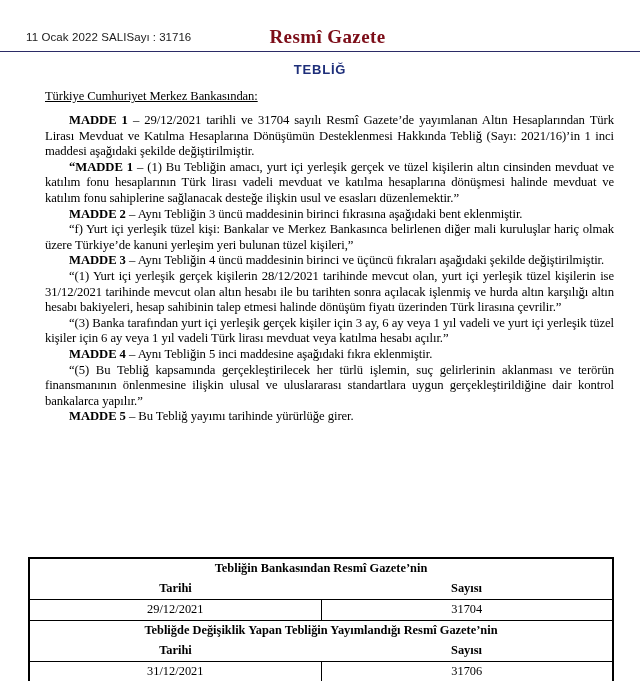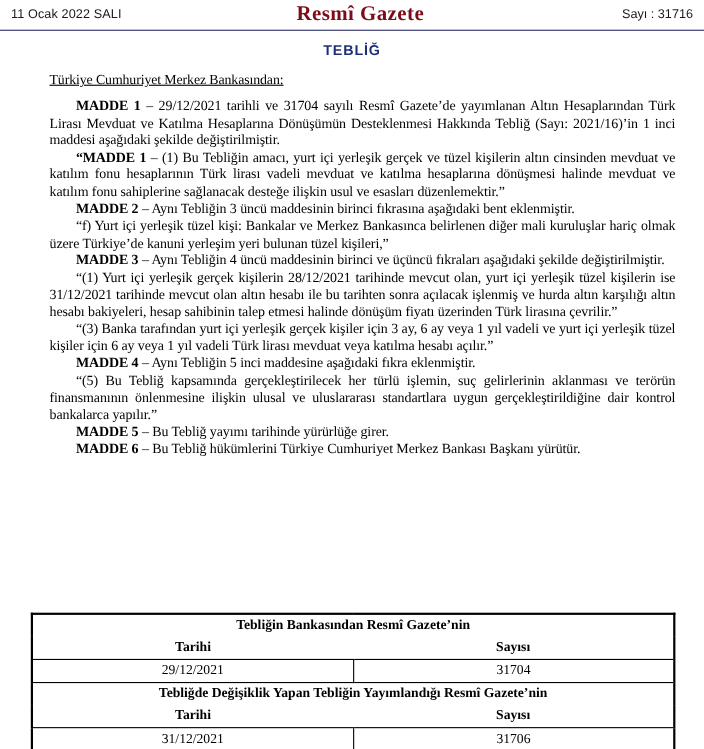--- a/index.html
+++ b/index.html
@@ -13,24 +13,25 @@
     font-family: "Liberation Serif", "DejaVu Serif", serif;
     color: #000000;
     overflow: hidden;
     position: relative;
   }
 
   
   .masthead {
     position: relative;
     height: 25px;
-    padding: 0 10px;
+    padding: 0 26px;
     display: flex;
     align-items: center;
-    justify-content: space-between;
+    justify-content: flex-start;
+    margin-top: 24px;
   }
   .masthead-date {
     font-family: "Liberation Sans", "DejaVu Sans", sans-serif;
     font-size: 11.5px;
     color: #1a1a1a;
     letter-spacing: 0.1px;
   }
   .masthead-title {
     position: absolute;
     left: 15px; right: 0;
@@ -174,21 +175,20 @@
     <p class="para"><span>“(1) Yurt içi yerleşik gerçek kişilerin 28/12/2021 tarihinde mevcut olan, yurt içi yerleşik tüzel kişilerin ise 31/12/2021 tarihinde mevcut olan altın hesabı ile bu tarihten sonra açılacak işlenmiş ve hurda altın karşılığı altın hesabı bakiyeleri, hesap sahibinin talep etmesi halinde dönüşüm fiyatı üzerinden Türk lirasına çevrilir.”</span></p>
 
     <p class="para"><span>“(3) Banka tarafından yurt içi yerleşik gerçek kişiler için 3 ay, 6 ay veya 1 yıl vadeli ve yurt içi yerleşik tüzel kişiler için 6 ay veya 1 yıl vadeli Türk lirası mevduat veya katılma hesabı açılır.”</span></p>
 
     <p class="para last-left"><b>MADDE 4</b><span> – Aynı Tebliğin 5 inci maddesine aşağıdaki fıkra eklenmiştir.</span></p>
 
     <p class="para"><span>“(5) Bu Tebliğ kapsamında gerçekleştirilecek her türlü işlemin, suç gelirlerinin aklanması ve terörün finansmanının önlenmesine ilişkin ulusal ve uluslararası standartlara uygun gerçekleştirildiğine dair kontrol bankalarca yapılır.”</span></p>
 
     <p class="para last-left"><b>MADDE 5</b><span> – Bu Tebliğ yayımı tarihinde yürürlüğe girer.</span></p>
 
-    <p class="para last-left"><b>MADDE 6</b><span> – Bu Tebliğ hükümlerini Türkiye Cumhuriyet Merkez Bankası Başkanı yürütür.</span></p>
 
   </div>
 </div>
 
 <div class="gazette-table-wrap">
   <table class="gazette-table">
     <tbody>
       <tr>
         <td class="th-span tbl-outer-top tbl-outer-left tbl-outer-right" colspan="2">Tebliğin Bankasından Resmî Gazete’nin</td>
       </tr>

